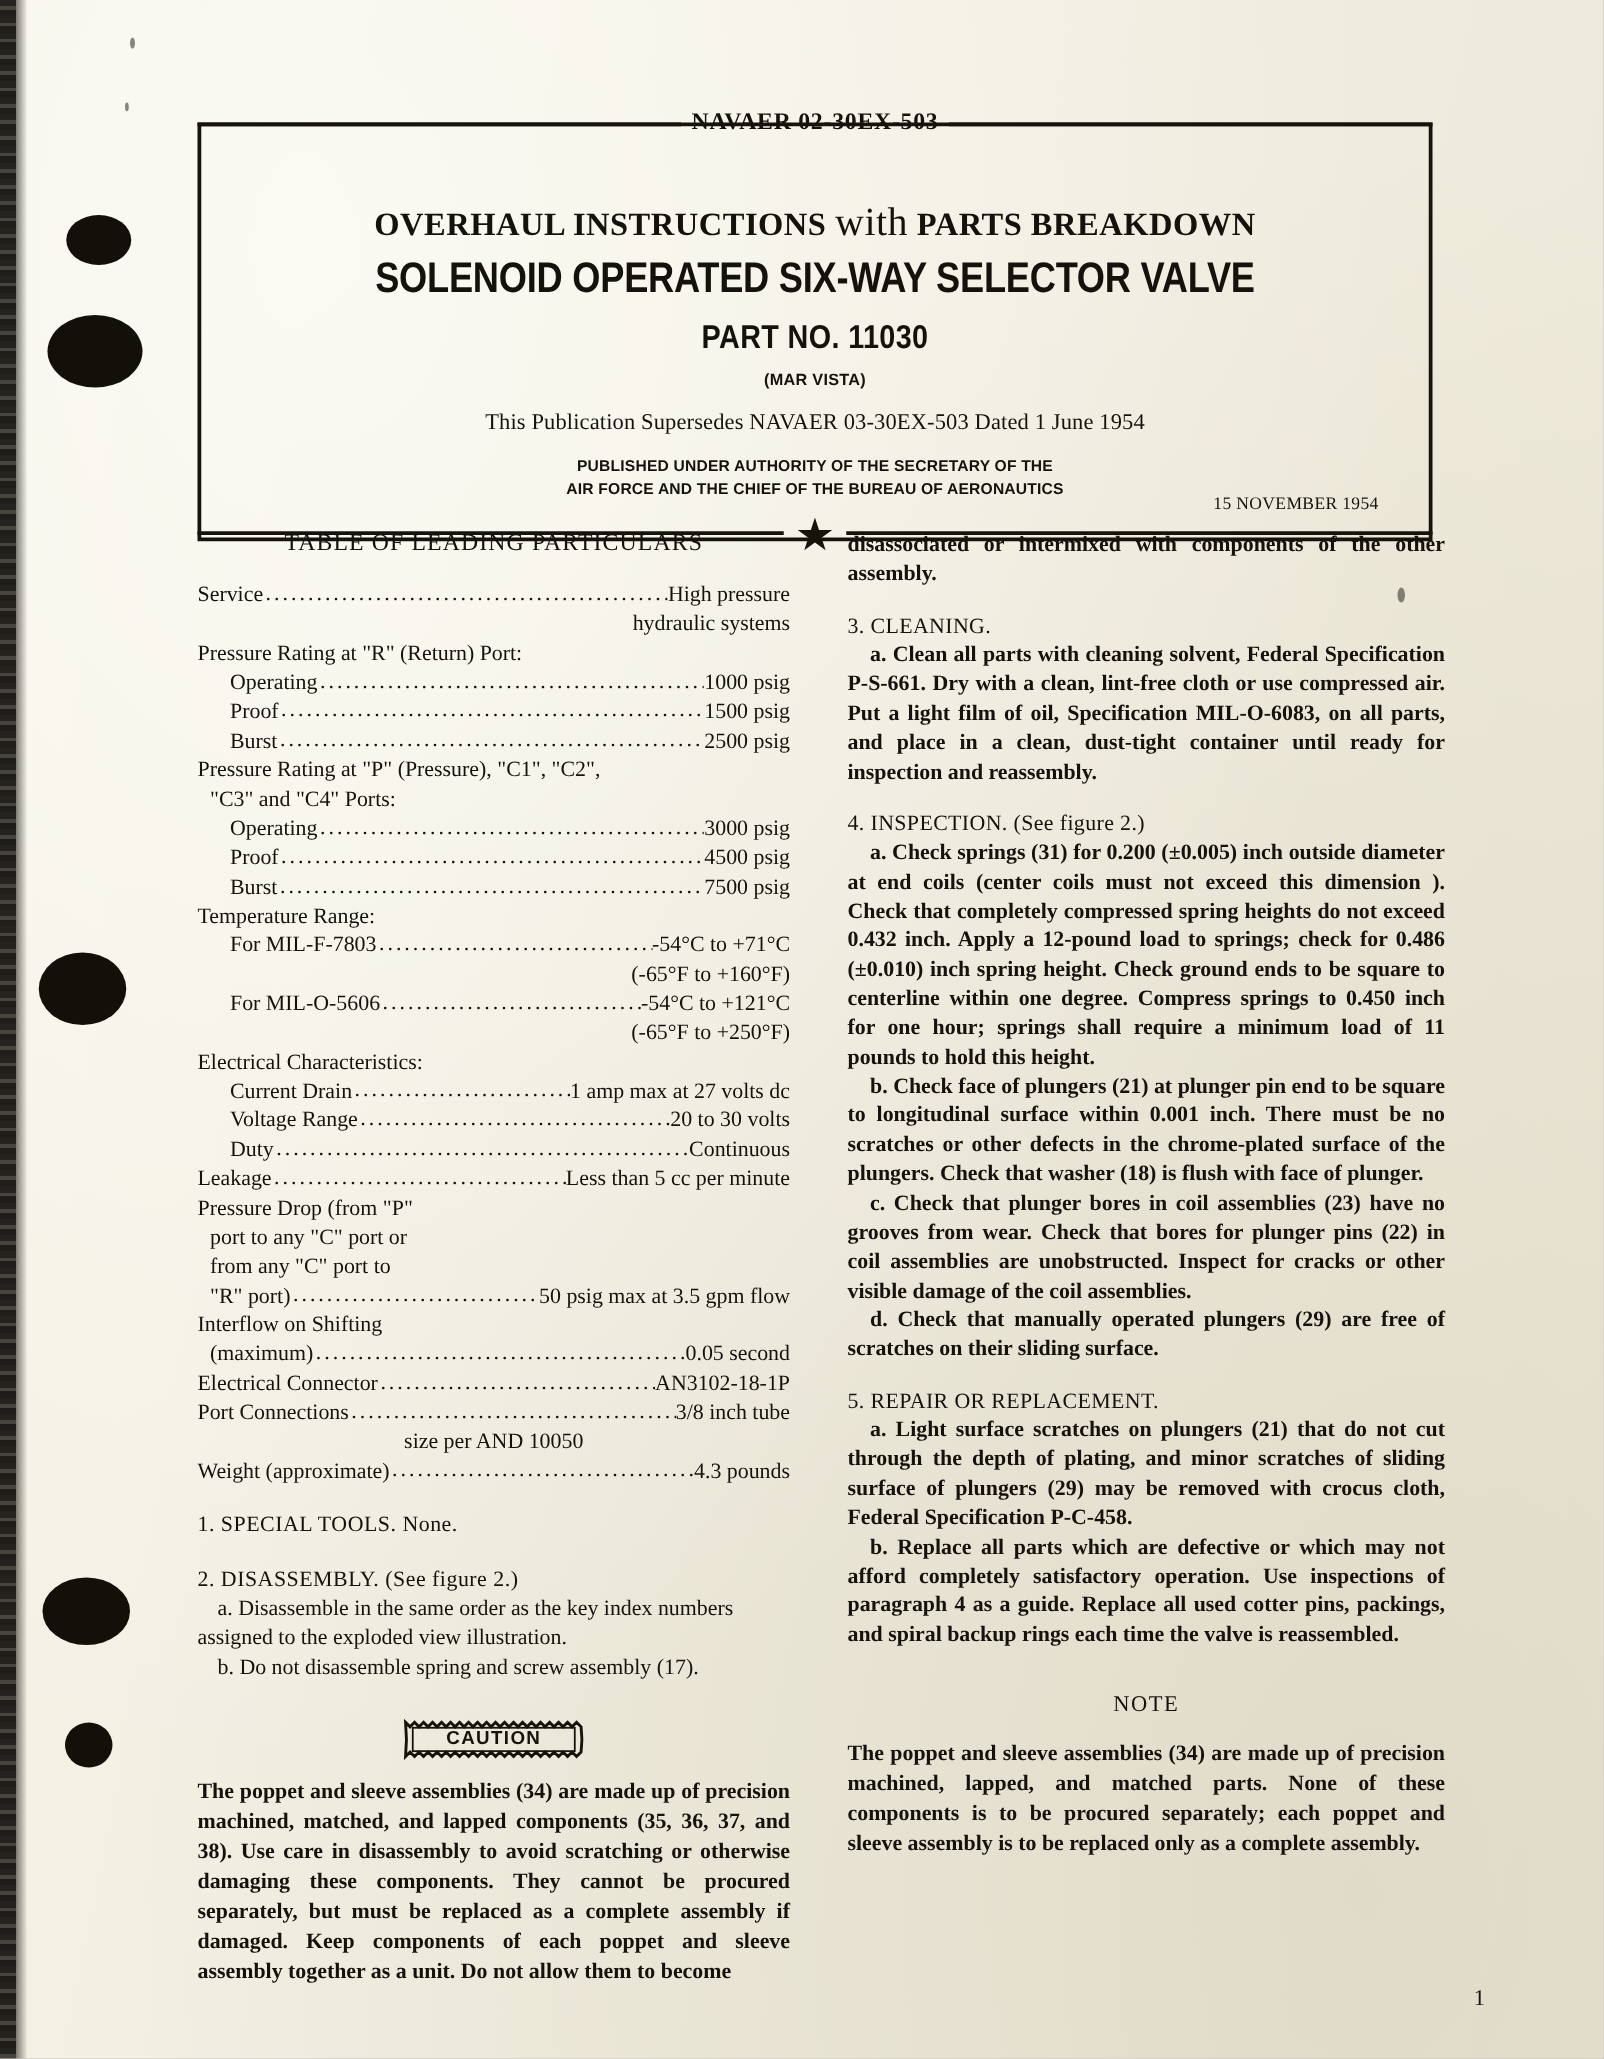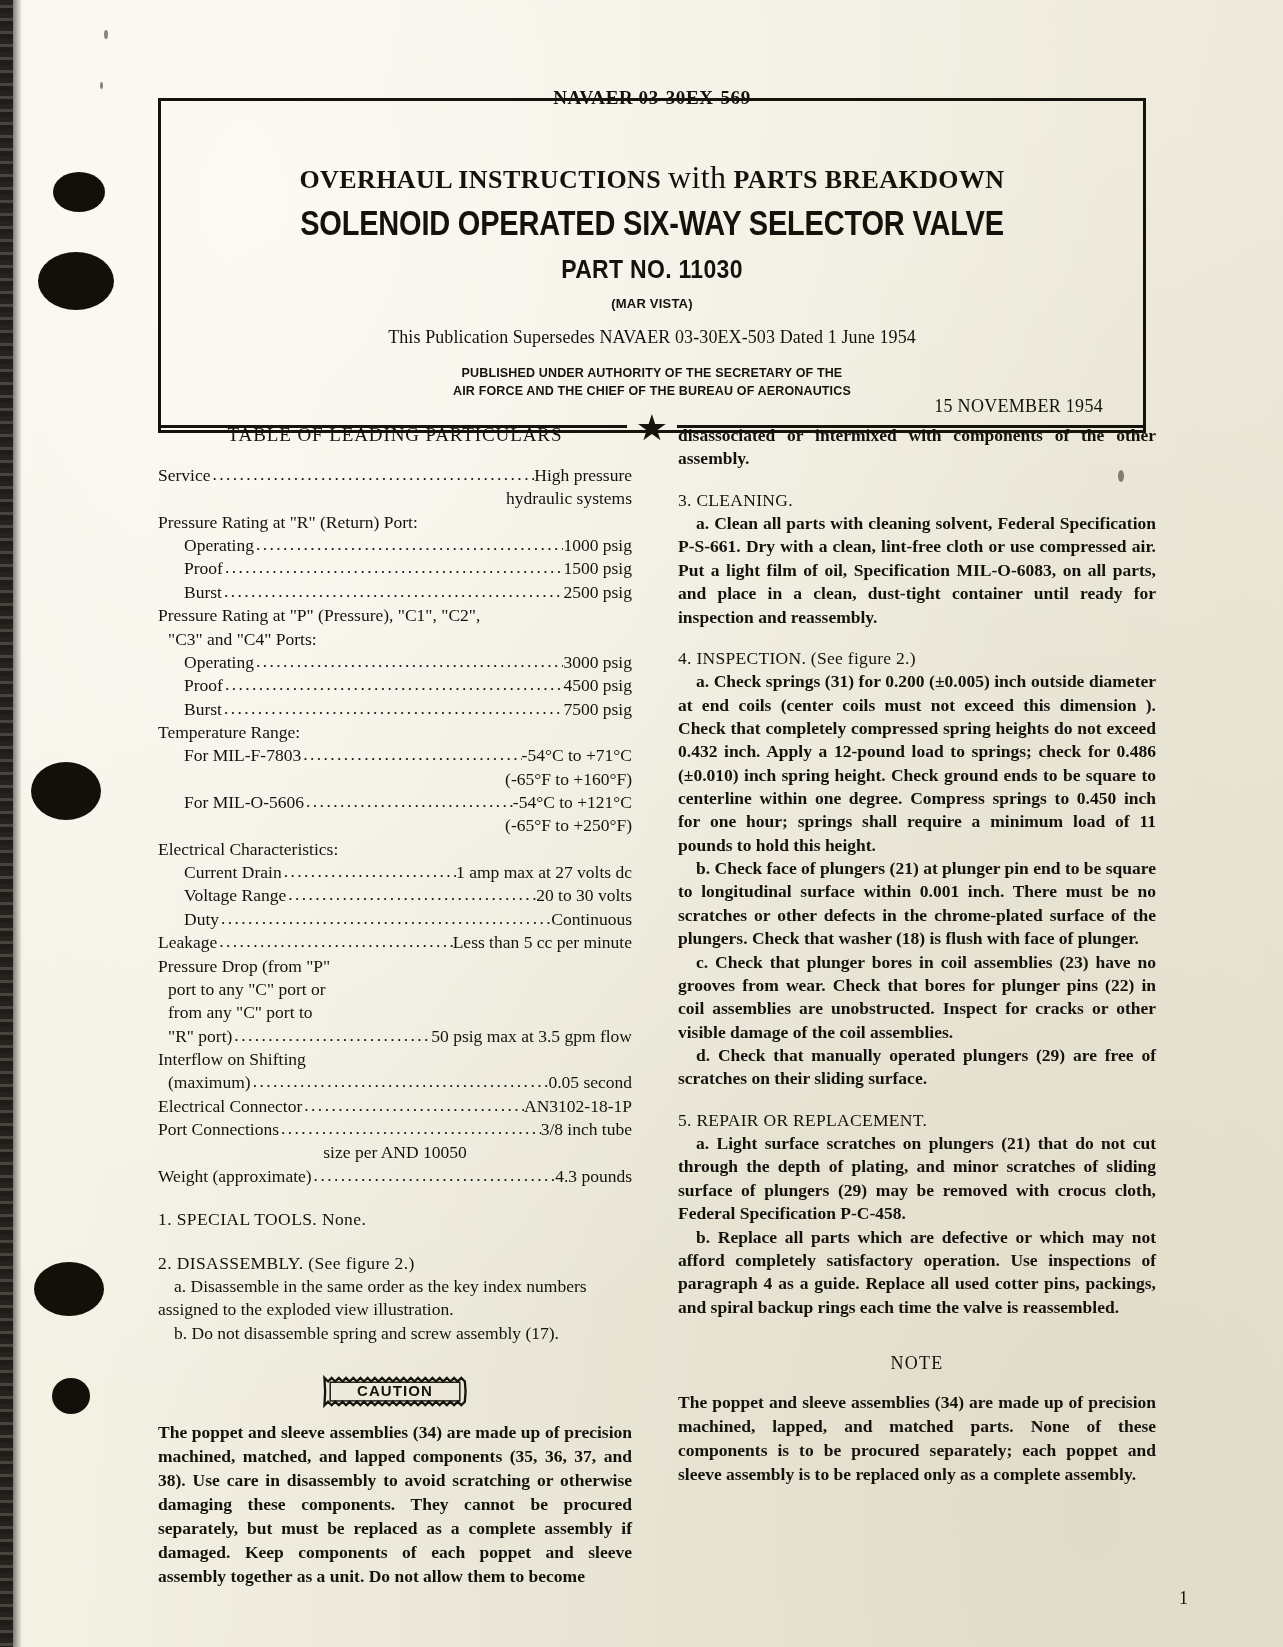--- a/index.html
+++ b/index.html
@@ -133,21 +133,21 @@
     font-family: "Liberation Sans", sans-serif;
     font-size: 12.5px;
     font-weight: bold;
     line-height: 1.45;
     letter-spacing: 0.15px;
   }
   .pub-date {
     position: absolute;
     right: 180px;
     top: 396px;
-    font-size: 18px;
+    font-size: 14px;
     letter-spacing: 0.3px;
   }
   
   .star-rule {
     position: absolute;
     left: 158px;
     top: 425px;
     width: 988px;
     display: flex;
     align-items: center;
@@ -285,21 +285,21 @@
   <div class="punch" style="left:52px;  top:1378px; width:38px; height:36px;"></div>
 
   <div class="smudge" style="left:104px; top:30px; width:4px; height:9px;"></div>
   <div class="smudge" style="left:100px; top:82px; width:3px; height:7px;"></div>
   <div class="smudge" style="left:1118px; top:470px; width:6px; height:12px;"></div>
 
   <div class="content">
 
     <div class="naveer-head">
       <div class="rule"></div>
-      <div class="doc-id">NAVAER 03-30EX-569</div>
+      <div class="doc-id">NAVAER 02-30EX-503</div>
       <div class="rule"></div>
     </div>
 
     <div class="title-box">
       <div class="t-line1">
         <span>OVERHAUL INSTRUCTIONS</span>
         <span class="lw">with</span>
         <span>PARTS BREAKDOWN</span>
       </div>
       <div class="t-line2">SOLENOID OPERATED SIX-WAY SELECTOR VALVE</div>

